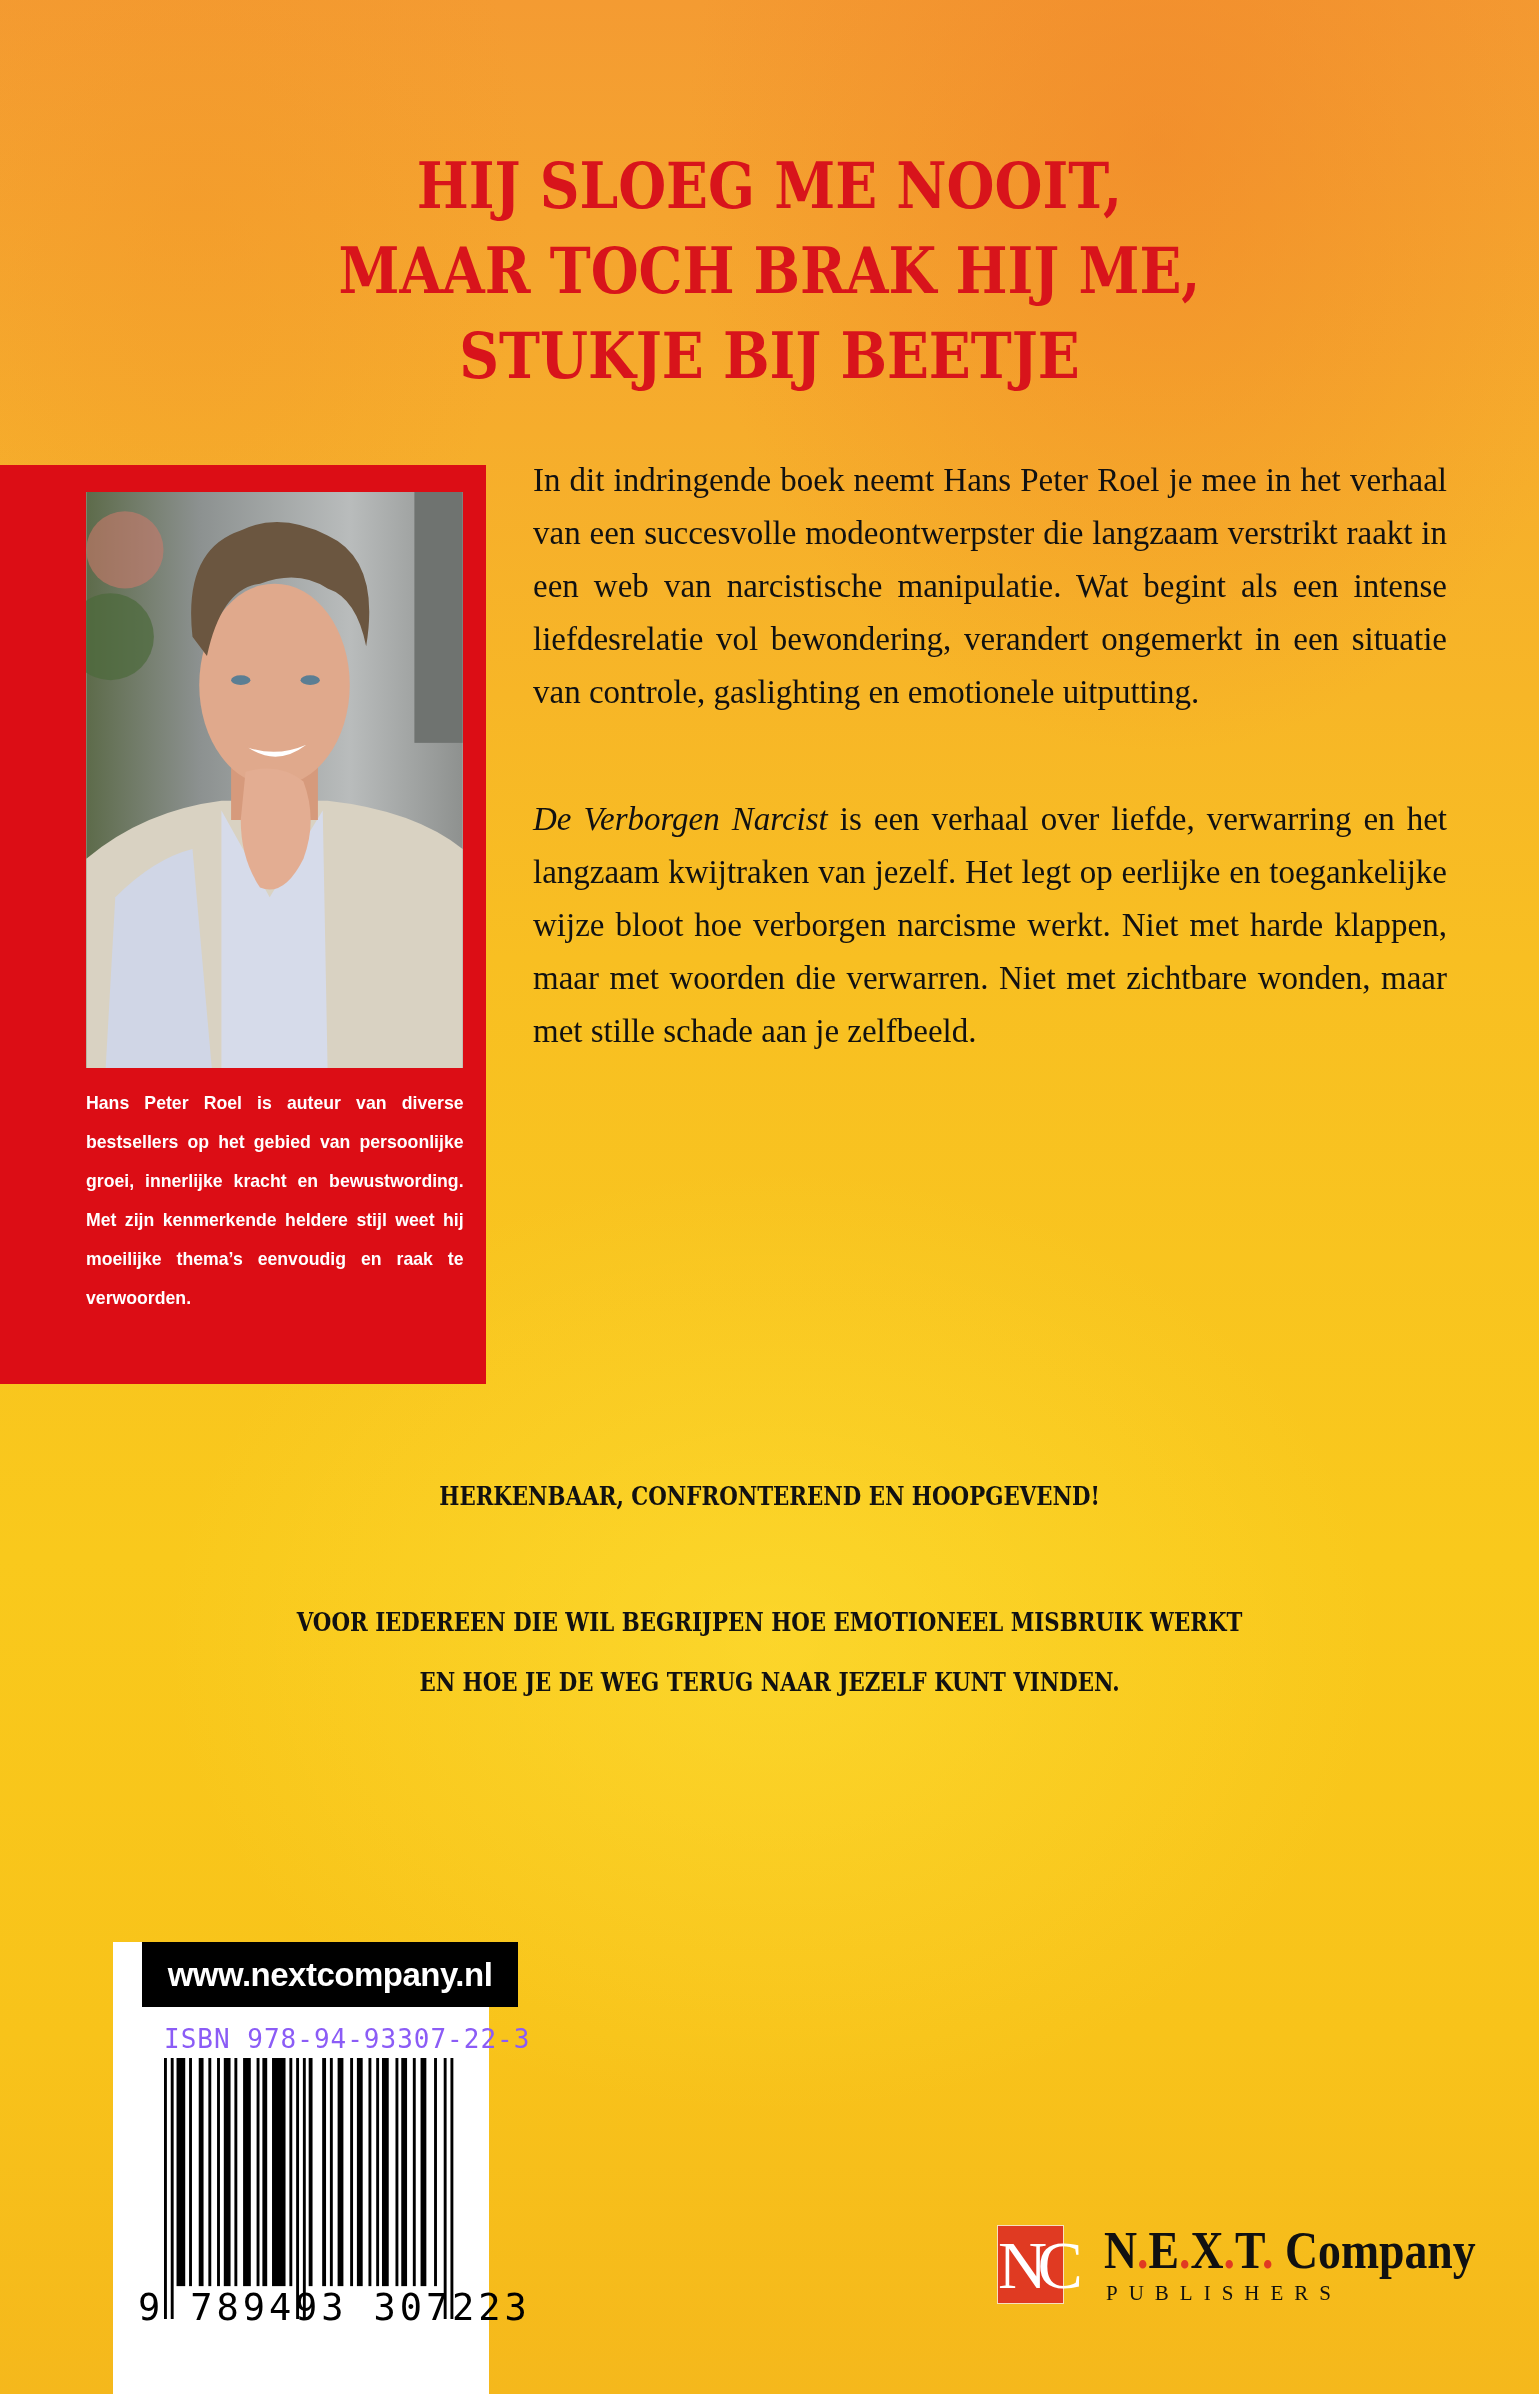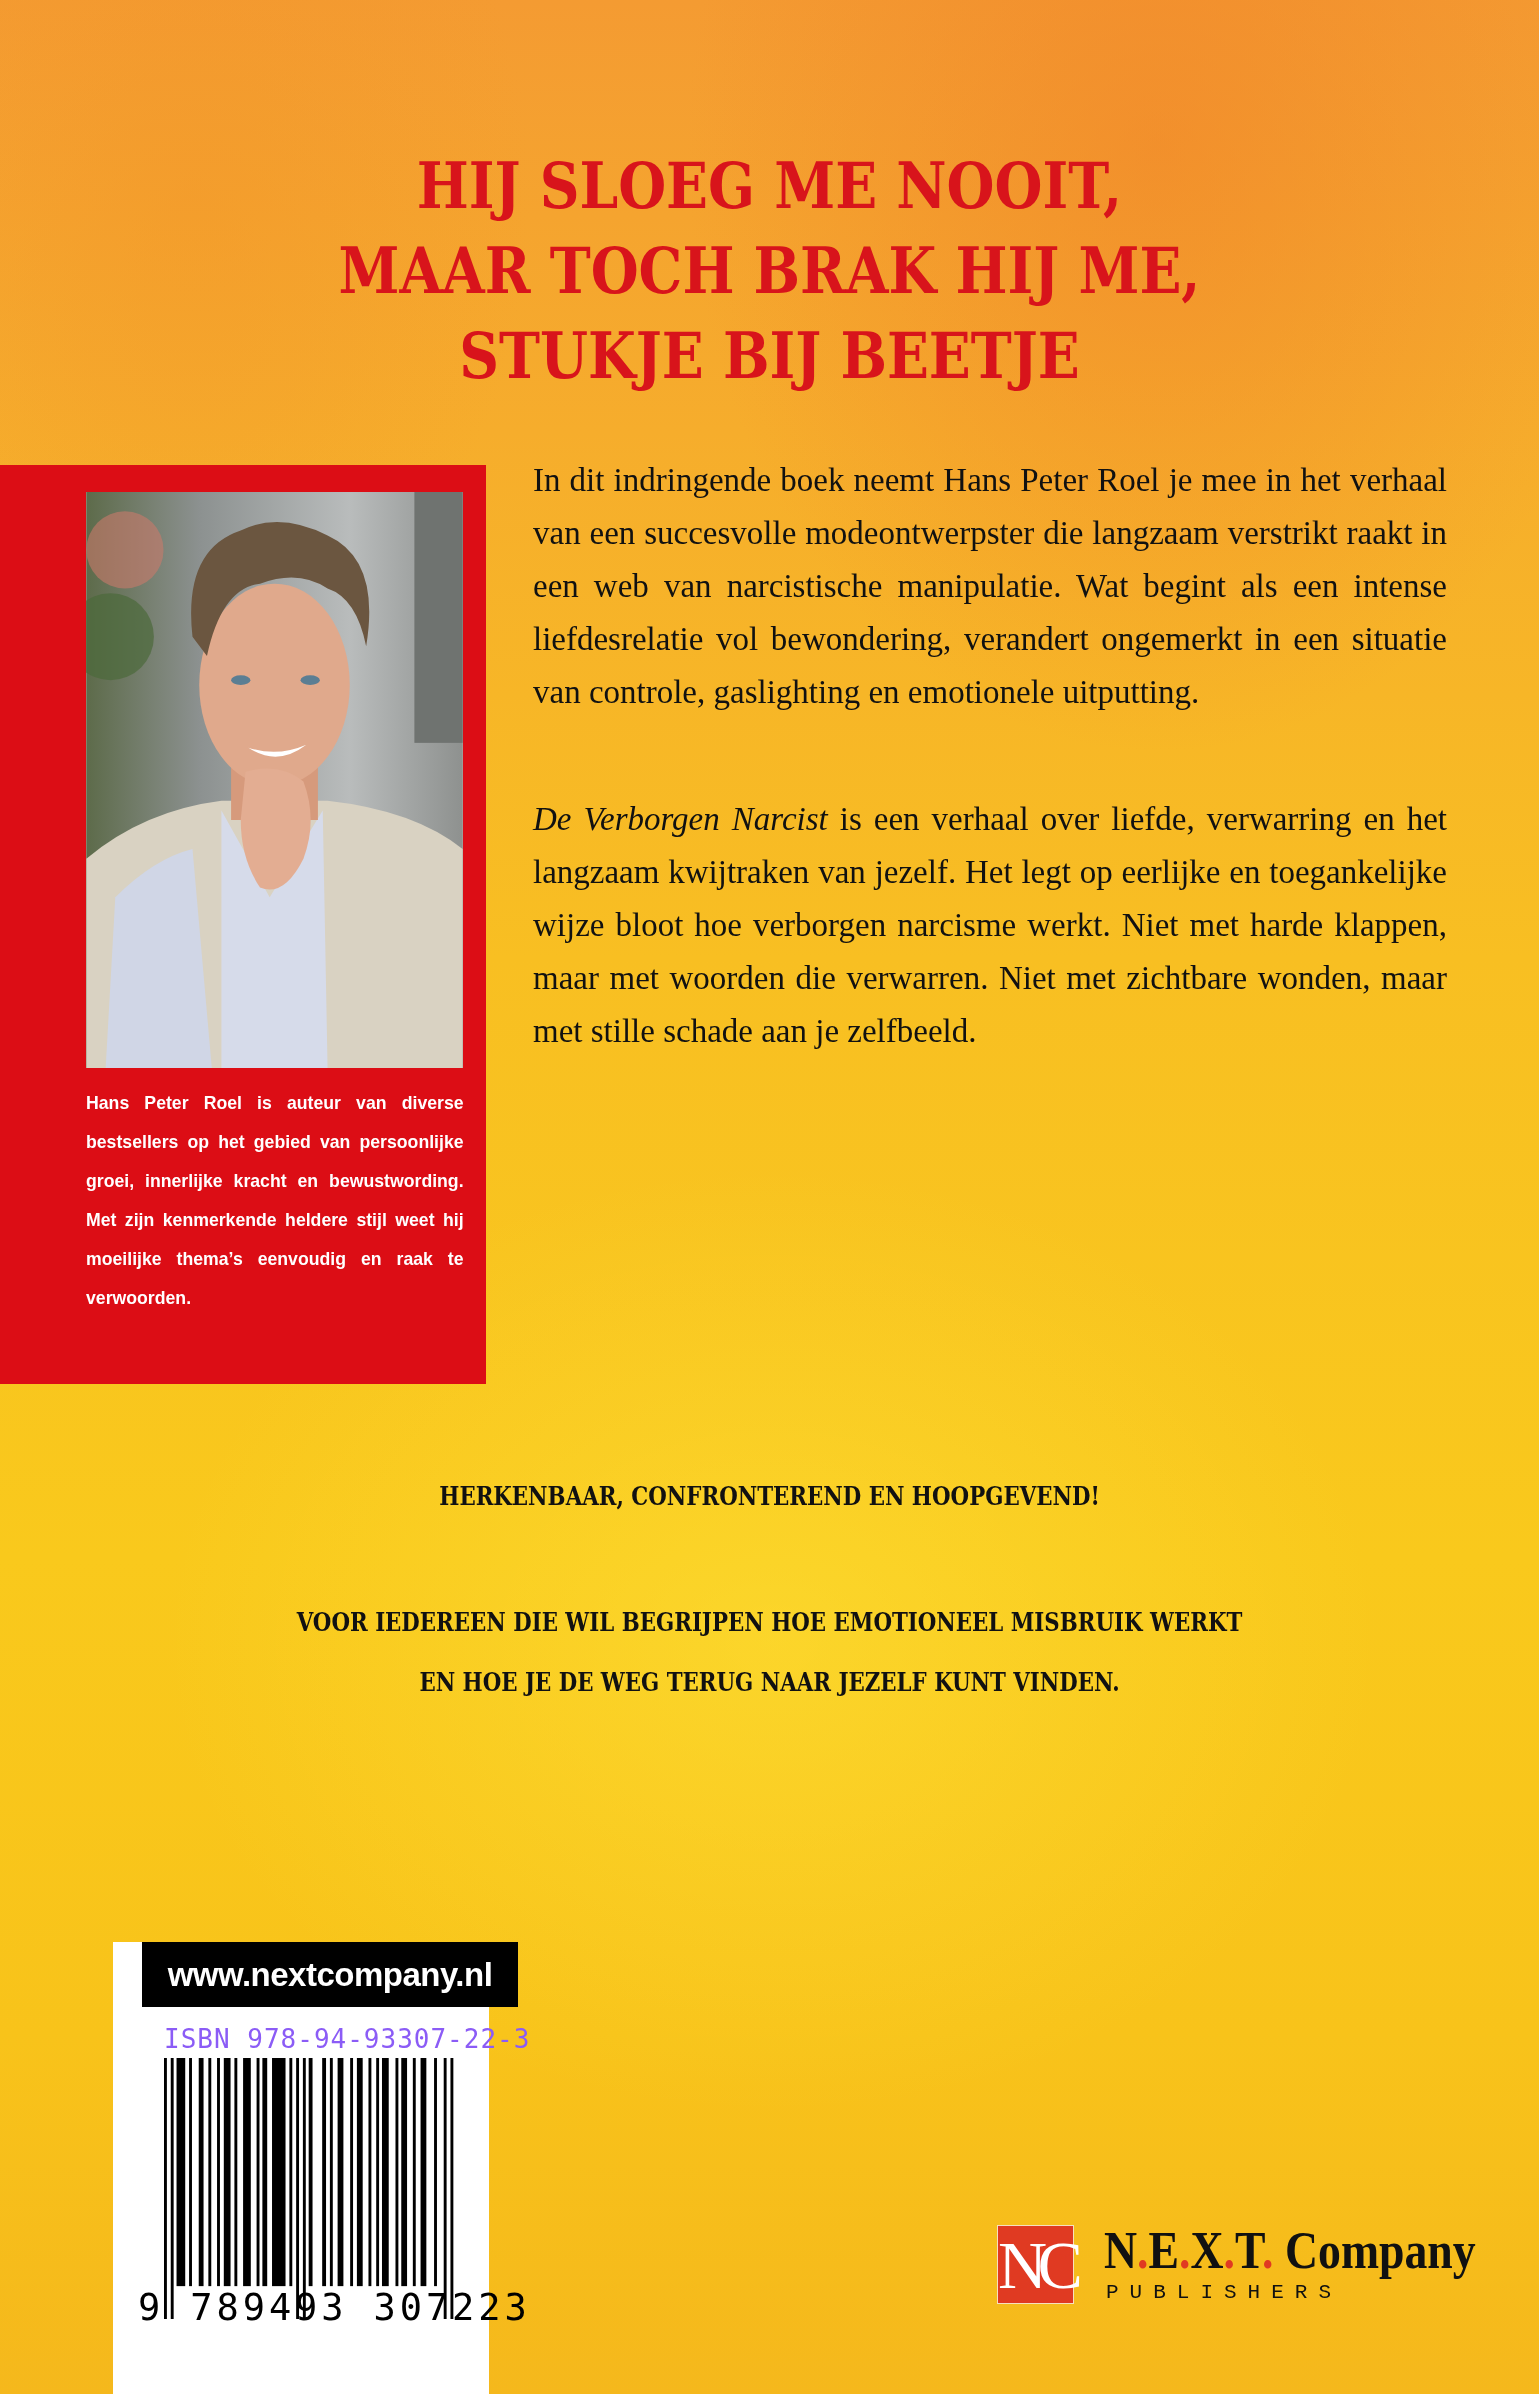--- a/index.html
+++ b/index.html
@@ -27,26 +27,26 @@
   .tag{left:0;width:1539px;text-align:center;font-family:"DejaVu Serif",serif;font-weight:bold;
     font-size:26px;color:#111;white-space:nowrap;transform:scaleX(0.82);transform-origin:center top;}
   .isbn-box{left:113px;top:1942px;width:376px;height:453px;background:#fff;}
   .isbn-head{left:113px;top:1942px;width:376px;height:65px;background:#000;color:#fff;
     font-family:"Liberation Sans",sans-serif;font-weight:bold;font-size:33px;line-height:65px;text-align:center;
     letter-spacing:-0.5px;margin-left:29px;}
   .isbn-text{left:164px;top:2024px;font-family:"DejaVu Sans Mono",monospace;font-size:26px;letter-spacing:1px;color:#8b5cf6;}
   .barcode{left:164px;top:2058px;width:299px;height:261px;}
   .ean-digits{left:138px;top:2286px;font-family:"DejaVu Sans Mono",monospace;font-size:37px;color:#000;
     letter-spacing:3.9px;white-space:pre;}
-  .logo-nc{left:997px;top:2225px;width:77px;height:79px;background:#e03a22;border:1px solid #f5e0c0;box-sizing:border-box;
+  .logo-nc{left:997px;top:2225px;width:67px;height:79px;background:#e03a22;border:1px solid #f5e0c0;box-sizing:border-box;
     color:#fff;font-family:"Liberation Serif",serif;font-size:68px;line-height:79px;text-align:center;letter-spacing:-9.7px;}
   .logo-name{left:1104px;top:2221px;font-family:"Liberation Serif",serif;font-weight:bold;font-size:52px;color:#111;white-space:nowrap;
     transform:scaleX(0.88);transform-origin:left top;}
   .logo-name .dot{color:#e03a22;}
-  .logo-sub{left:1106px;top:2281px;font-family:Liberation Mono, monospace;font-size:21px;letter-spacing:11px;color:#111;}
+  .logo-sub{left:1106px;top:2281px;font-family:Liberation Serif, serif;font-size:21px;letter-spacing:11px;color:#111;}
 </style>
 </head>
 <body>
 
 <div class="abs headline">
   <div>HIJ SLOEG ME NOOIT,</div>
   <div>MAAR TOCH BRAK HIJ ME,</div>
   <div>STUKJE BIJ BEETJE</div>
 </div>
 

